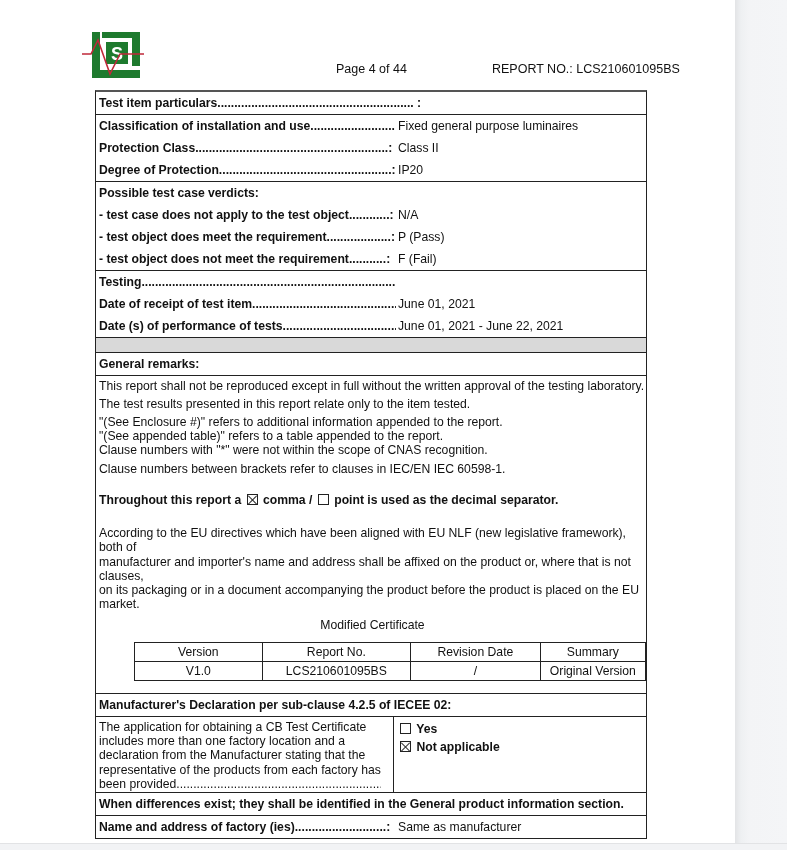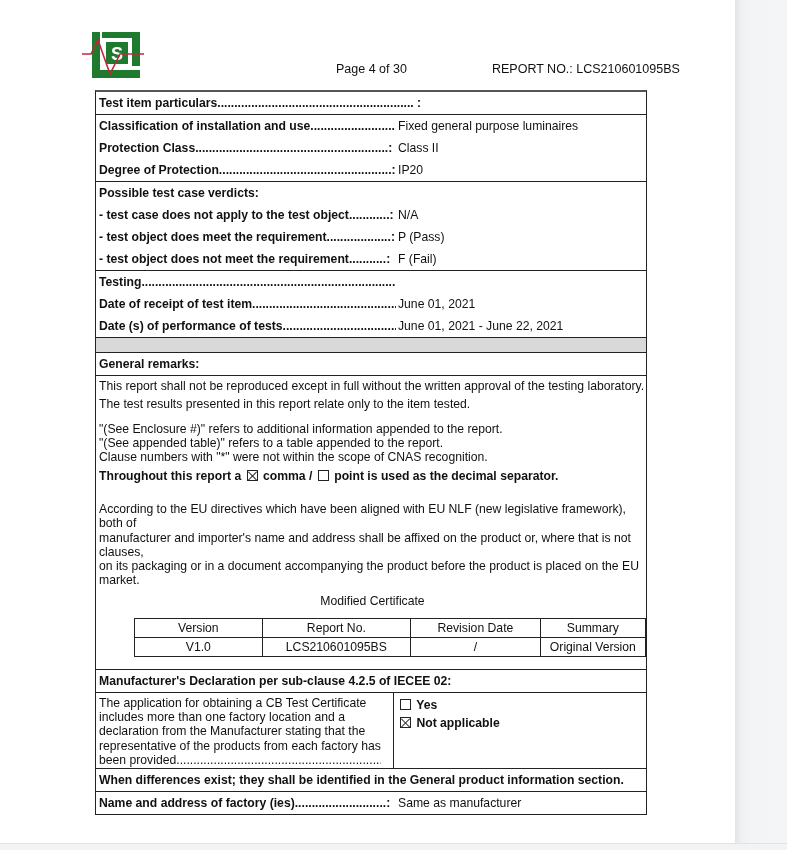--- a/index.html
+++ b/index.html
@@ -44,21 +44,21 @@
   <svg class="logo" viewBox="0 0 62 50">
     <rect x="10" y="2" width="8" height="46" fill="#1e7a2e"></rect>
     <rect x="10" y="40" width="48" height="8" fill="#1e7a2e"></rect>
     <rect x="20" y="2" width="38" height="6" fill="#1e7a2e"></rect>
     <rect x="50" y="2" width="8" height="34" fill="#1e7a2e"></rect>
     <rect x="24" y="12" width="22" height="22" fill="#1e7a2e"></rect>
     <text x="35" y="30" font-family="Liberation Sans, sans-serif" font-weight="bold" font-size="18" fill="#ffffff" text-anchor="middle">S</text>
     <polyline points="0,24 9,24 16,10 28,44 38,24 62,24" fill="none" stroke="#c0283a" stroke-width="1.6"></polyline>
   </svg>
 
-  <div class="header-page">Page 4 of 30</div>
+  <div class="header-page">Page 4 of 44</div>
   <div class="header-report">REPORT NO.: LCS210601095BS</div>
 
   <div class="doc">
 
     <div class="section">
       <div class="row">
           <span class="lbl" style="width:auto">Test item particulars.......................................................... :</span>
         </div>
     </div>
 
@@ -112,24 +112,25 @@
     <div class="gray-bar"></div>
 
     <div class="section">
       <div class="row">
           <span class="lbl">General remarks:</span>
         </div>
     </div>
 
     <div class="section" style="padding-top:3px; padding-bottom:12px;">
       <div class="para" style="margin-bottom:3px">This report shall not be reproduced except in full without the written approval of the testing laboratory.</div>
-      <div class="para" style="margin-bottom:10px">The test results presented in this report relate only to the item tested.</div>
+      <div class="para" style="margin-bottom:3px">The test results presented in this report relate only to the item tested.</div>
       <div class="para" style="line-height:14px">"(See Enclosure #)" refers to additional information appended to the report.</div>
       <div class="para" style="line-height:14px">"(See appended table)" refers to a table appended to the report.</div>
       <div class="para" style="line-height:14px; margin-bottom:5px">Clause numbers with "*" were not within the scope of CNAS recognition.</div>
+      <div class="para" style="margin-bottom:16px">Clause numbers between brackets refer to clauses in IEC/EN IEC 60598-1.</div>
 
       <div class="para bold" style="margin-bottom:18px">
         <span>Throughout this report a</span>
         <span class="chk x"></span>
         <span>comma /</span>
         <span class="chk"></span>
         <span>point is used as the decimal separator.</span>
       </div>
 
       <div class="para" style="line-height:14.3px">According to the EU directives which have been aligned with EU NLF (new legislative framework), both of</div>

